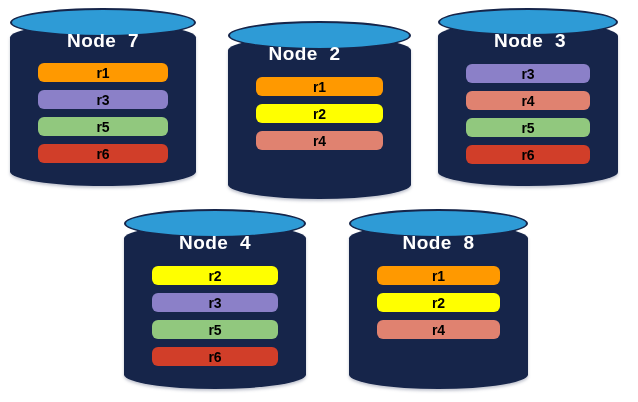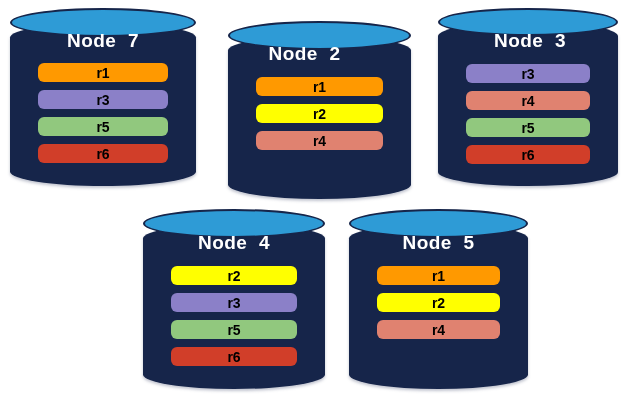--- a/index.html
+++ b/index.html
@@ -104,34 +104,34 @@
       <div class="cyl-body" style="--capH: 14px; top: 14px; width: 180px; height: 164px;"></div>
       <div class="cyl-top" style="top: 0px; width: 180px; height: 28px;"></div>
       <div class="node-label" style="top: 22px; font-size: 19px;">Node  3</div>
       <div class="replica-stack" style="left: 28px; top: 56px; width: 124px; gap: 8px;">
         <div class="replica-bar" style="height: 19px; font-size: 14px; background: rgb(139, 128, 200);">r3</div>
         <div class="replica-bar" style="height: 19px; font-size: 14px; background: rgb(224, 130, 112);">r4</div>
         <div class="replica-bar" style="height: 19px; font-size: 14px; background: rgb(145, 200, 126);">r5</div>
         <div class="replica-bar" style="height: 19px; font-size: 14px; background: rgb(209, 62, 41);">r6</div>
       </div>
     </div>
-    <div class="node" style="left: 124px; top: 209px; width: 182px; height: 180px; margin-left: 19px;">
+    <div class="node" style="left: 124px; top: 209px; width: 182px; height: 180px;">
       <div class="cyl-body" style="--capH: 14.5px; top: 14.5px; width: 182px; height: 165.5px;"></div>
       <div class="cyl-top" style="top: 0px; width: 182px; height: 29px;"></div>
       <div class="node-label" style="top: 23px; font-size: 19px;">Node  4</div>
       <div class="replica-stack" style="left: 28px; top: 57px; width: 126px; gap: 8px;">
         <div class="replica-bar" style="height: 19px; font-size: 14px; background: rgb(255, 255, 0);">r2</div>
         <div class="replica-bar" style="height: 19px; font-size: 14px; background: rgb(139, 128, 200);">r3</div>
         <div class="replica-bar" style="height: 19px; font-size: 14px; background: rgb(145, 200, 126);">r5</div>
         <div class="replica-bar" style="height: 19px; font-size: 14px; background: rgb(209, 62, 41);">r6</div>
       </div>
     </div>
     <div class="node" style="left: 349px; top: 209px; width: 179px; height: 180px;">
       <div class="cyl-body" style="--capH: 14.5px; top: 14.5px; width: 179px; height: 165.5px;"></div>
       <div class="cyl-top" style="top: 0px; width: 179px; height: 29px;"></div>
-      <div class="node-label" style="top: 23px; font-size: 19px;">Node  5</div>
+      <div class="node-label" style="top: 23px; font-size: 19px;">Node  8</div>
       <div class="replica-stack" style="left: 28px; top: 57px; width: 123px; gap: 8px;">
         <div class="replica-bar" style="height: 19px; font-size: 14px; background: rgb(255, 153, 0);">r1</div>
         <div class="replica-bar" style="height: 19px; font-size: 14px; background: rgb(255, 255, 0);">r2</div>
         <div class="replica-bar" style="height: 19px; font-size: 14px; background: rgb(224, 130, 112);">r4</div>
       </div>
     </div>
   </div>
 
 </body></html>

